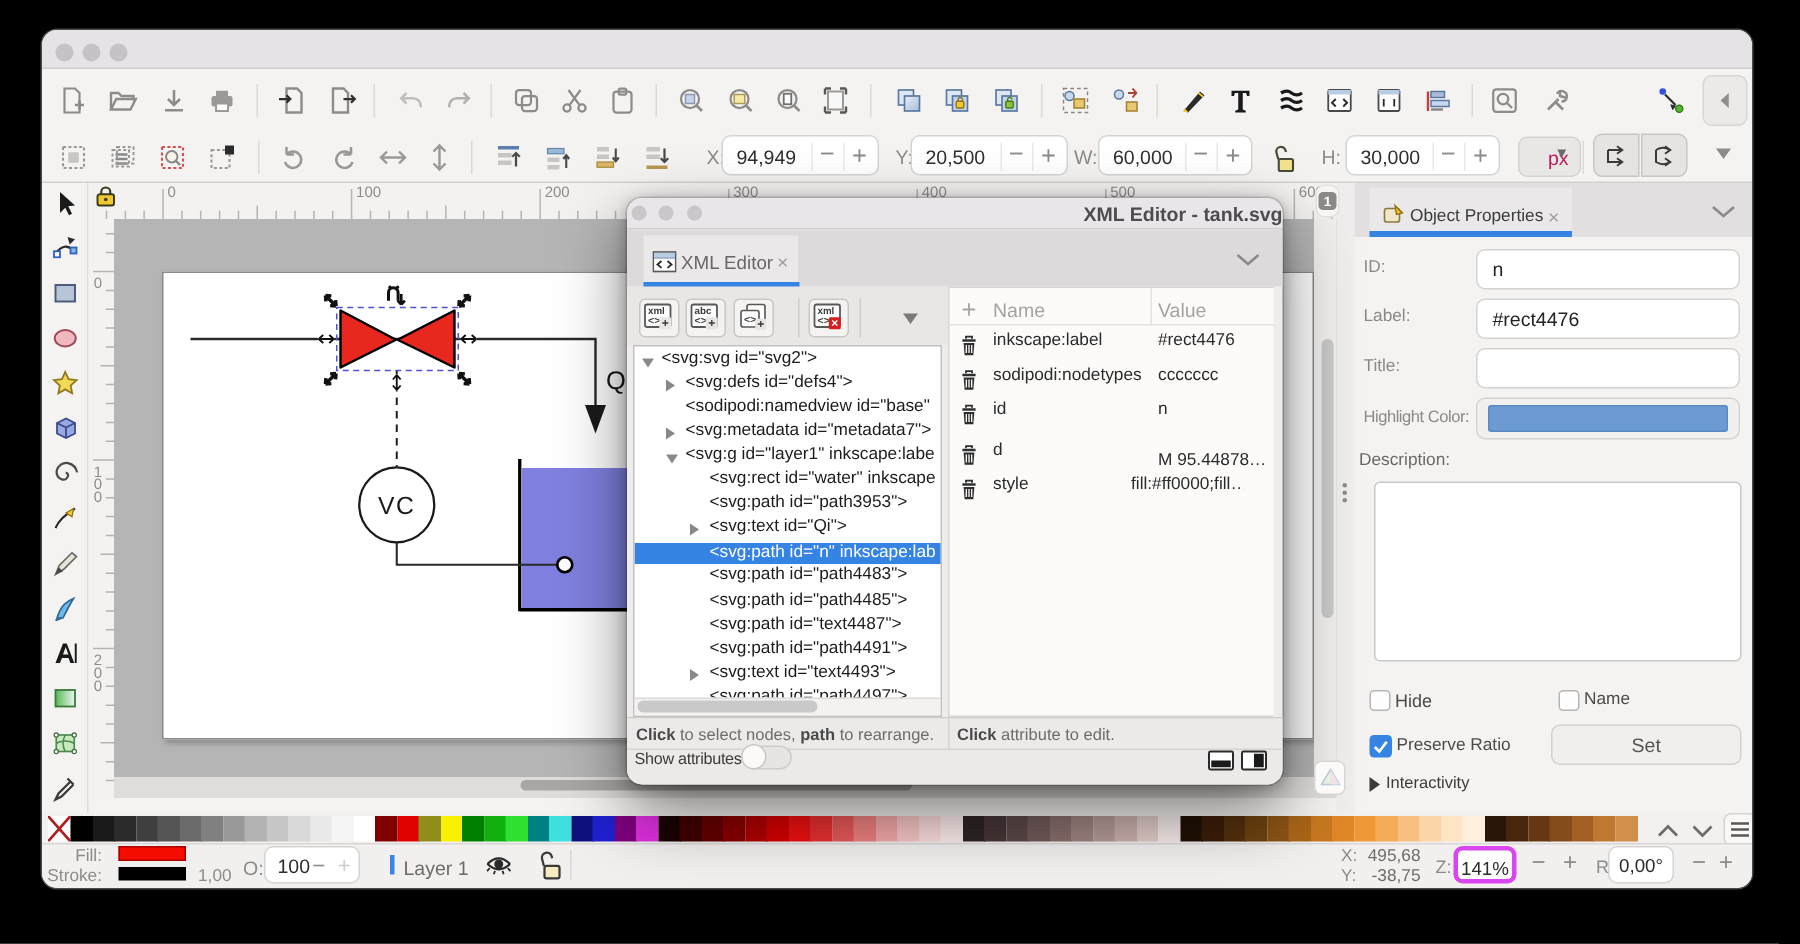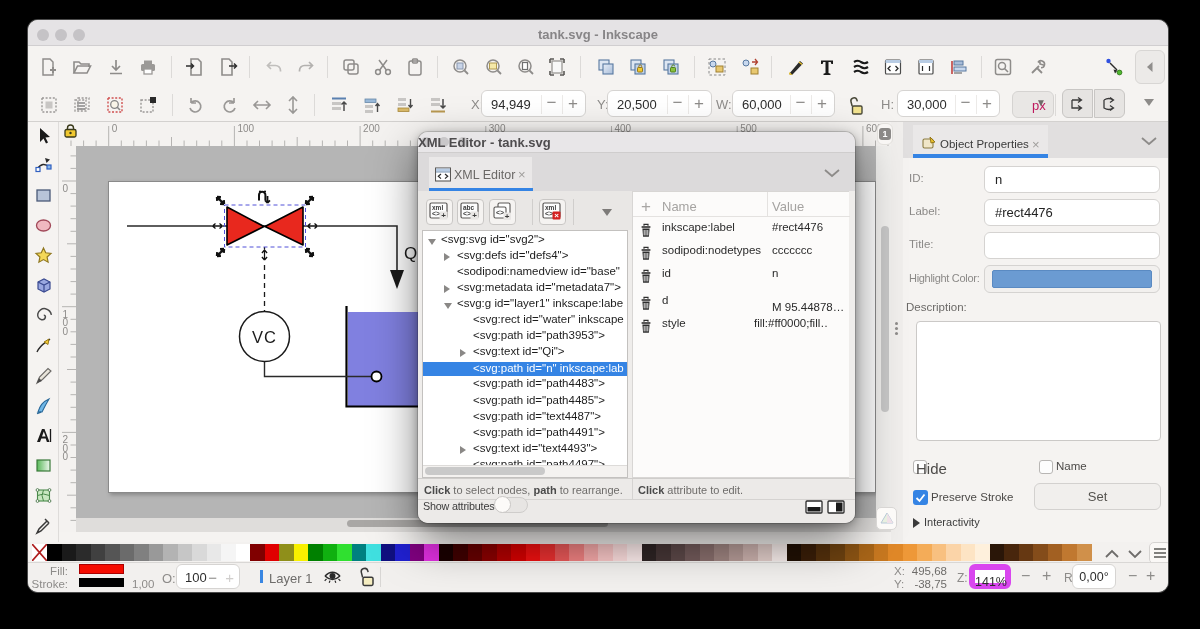--- a/index.html
+++ b/index.html
@@ -56,21 +56,20 @@
 svg { display:block; }
 </style>
 </head>
 <body>
 <div id="stage">
  <div id="win">
   <div id="titlebar">
     <div class="tl" style="left:9px"></div>
     <div class="tl" style="left:27px"></div>
     <div class="tl" style="left:45px"></div>
-    <div id="title">tank.svg - Inkscape</div>
   </div>
   <div id="tb1">
         <svg class="abs" style="left:10px;top:10px" width="20" height="20" viewBox="0 0 20 20">
           <path d="M5 2 h7 l3 3 v13 h-10 z" stroke="#8e8c8a" stroke-width="1.45" fill="none"></path>
           <path d="M12 13 h6 M15 10 v6" stroke="#8e8c8a" stroke-width="1.8" fill="none"></path>
         </svg>
         <svg class="abs" style="left:44px;top:10px" width="20" height="20" viewBox="0 0 20 20">
           <path d="M2 16 V5 h5 l2 2 h8 v3" stroke="#8e8c8a" stroke-width="1.6" fill="none"></path>
           <path d="M2 16 l3.5-7 h13 l-3.5 7 z" stroke="#8e8c8a" stroke-width="1.6" fill="none"></path>
         </svg>
@@ -576,28 +575,28 @@
         <div class="plabel" style="top:83px">Label:</div>
         <div class="field" style="top:77px">#rect4476</div>
         <div class="plabel" style="top:116px">Title:</div>
         <div class="field" style="top:110px"></div>
         <div class="plabel" style="top:150px;font-size:11px;letter-spacing:-0.3px">Highlight Color:</div>
         <div class="abs" style="left:81px;top:143px;width:176px;height:28px;background:#f2f0ee;border:1px solid #d5d3d1;border-radius:6px"></div>
         <div class="abs" style="left:89px;top:148px;width:160px;height:18px;background:#6b9bd2;border:1px solid #5a8ac2;border-radius:2px"></div>
         <div class="plabel" style="left:3px;top:179px;color:#6b6967">Description:</div>
         <div class="abs" style="left:13px;top:199px;width:245px;height:120px;background:#fff;border:1px solid #cbc9c7;border-radius:4px"></div>
         <div class="cb" style="left:10px;top:338px"></div>
-        <div class="abs" style="left:13px;top:338px;font-size:15px;color:#4c4a48">Hide</div>
+        <div class="abs" style="left:27px;top:338px;font-size:12px;color:#4c4a48">Hide</div>
         <div class="cb" style="left:136px;top:338px"></div>
         <div class="abs" style="left:153px;top:338px;font-size:11.5px;color:#4c4a48">Name</div>
         <div class="abs" style="left:10px;top:368px;width:15px;height:15px;background:#3584e4;border-radius:3px"></div>
         <svg class="abs" style="left:12px;top:371px" width="11" height="10" viewBox="0 0 11 10">
           <path d="M1.5 5 l3 3 5-6.5" stroke="#fff" stroke-width="1.8" fill="none"></path>
         </svg>
-        <div class="abs" style="left:28px;top:369px;font-size:11.5px;color:#4c4a48">Preserve Stroke</div>
+        <div class="abs" style="left:28px;top:369px;font-size:11.5px;color:#4c4a48">Preserve Ratio</div>
         <div class="abs" style="left:131px;top:361px;width:127px;height:27px;background:#f1efed;border:1px solid #d3d1cf;border-radius:6px;text-align:center;font-size:13px;color:#55534f;padding-top:5px">Set</div>
         <div class="abs" style="left:10px;top:396px;width:0;height:0;border-top:5px solid transparent;border-bottom:5px solid transparent;border-left:7px solid #3a3a3a"></div>
         <div class="abs" style="left:21px;top:394px;font-size:11px;color:#3b3b3b">Interactivity</div>
       </div>
   <div class="abs" style="left:848px;top:487px;width:21px;height:23px;background:#fcfaf8;border:1px solid #d8d6d4;border-radius:5px;z-index:6"></div>
       <svg class="abs" style="left:852px;top:492px;z-index:7" width="14" height="13" viewBox="0 0 14 13">
         <path d="M7 1 L13 11 L1 11 z" fill="#e8f0e0" stroke="#b8c8d8" stroke-width="1"></path>
         <path d="M7 1 L13 11 L7 11 z" fill="#f0e0e8"></path>
       </svg>
       <div id="palette">
@@ -711,35 +710,35 @@
         <svg class="abs" style="left:330px;top:4px" width="18" height="21" viewBox="0 0 18 21">
           <path d="M4.6 10.4 L3.4 5.6 a3.3 3.3 0 0 1 6.4 -1.7 l0.3 1.3" stroke="#3a3a3a" stroke-width="1.5" fill="none"></path>
           <rect x="5" y="10.2" width="10" height="8.3" rx="1.4" fill="#f5edc0" stroke="#3a3a3a" stroke-width="1.5"></rect>
         </svg>
         <div class="abs" style="left:352px;top:4px;width:1px;height:20px;background:#d8d6d4"></div>
         <div class="st" style="left:866px;top:2px;font-size:11.5px">X:</div>
         <div class="st" style="right:221px;top:2px;font-size:11.5px;color:#6e6c6a">495,68</div>
         <div class="st" style="left:866px;top:15px;font-size:11.5px">Y:</div>
         <div class="st" style="right:221px;top:15px;font-size:11.5px;color:#6e6c6a">-38,75</div>
         <div class="st" style="left:929px;top:8px;font-size:12px">Z:</div>
-        <div class="abs" style="left:941px;top:1px;width:42px;height:25px;background:#fff;border:6px solid #d946ef;border-radius:6px;font-size:12.5px;color:#2d2d2d;text-align:center;padding-top:5px">141%</div>
+        <div class="abs" style="left:941px;top:1px;width:42px;height:25px;background:#fff;border:3px solid #d946ef;border-radius:6px;font-size:12.5px;color:#2d2d2d;text-align:center;padding-top:5px">141%</div>
         <div class="st" style="left:993px;top:4px;font-size:16px">−</div>
         <div class="st" style="left:1014px;top:4px;font-size:16px">+</div>
         <div class="st" style="left:1036px;top:8px;font-size:12px">R:</div>
         <div class="abs" style="left:1044px;top:1px;width:44px;height:25px;background:#fff;border:1px solid #d6d4d2;border-radius:6px;font-size:12.5px;color:#2d2d2d;text-align:center;padding-top:5px">0,00°</div>
         <div class="st" style="left:1100px;top:4px;font-size:16px">−</div>
         <div class="st" style="left:1118px;top:4px;font-size:16px">+</div>
       </div>
  </div>
  <div id="dialog">
   <div id="dtitle">
     <div class="dtl" style="left:3px"></div>
     <div class="dtl" style="left:21px"></div>
     <div class="dtl" style="left:40px"></div>
-    <div style="position:absolute;top:3px;width:100%;text-align:left;font-size:13px;font-weight:bold;color:#4e4c4e">XML Editor - tank.svg</div>
+    <div style="position:absolute;top:3px;width:100%;text-align:right;font-size:13px;font-weight:bold;color:#4e4c4e">XML Editor - tank.svg</div>
   </div>
   <div id="dtabs">
         <div id="dtab"></div>
         <div id="dtabline"></div>
         <svg class="abs" style="left:17px;top:14px" width="16" height="15" viewBox="0 0 16 15">
           <rect x="0.5" y="1" width="15" height="13" fill="#fff" stroke="#5a5856" stroke-width="1.1"></rect>
           <rect x="1" y="1.5" width="14" height="3" fill="#b8cce4"></rect>
           <path d="M1 5 h14" stroke="#5878a0" stroke-width="0.8"></path>
           <path d="M6 7 l-2.7 2.3 2.7 2.3 M10 7 l2.7 2.3 -2.7 2.3" stroke="#2a2a2a" stroke-width="1.2" fill="none"></path>
         </svg>

